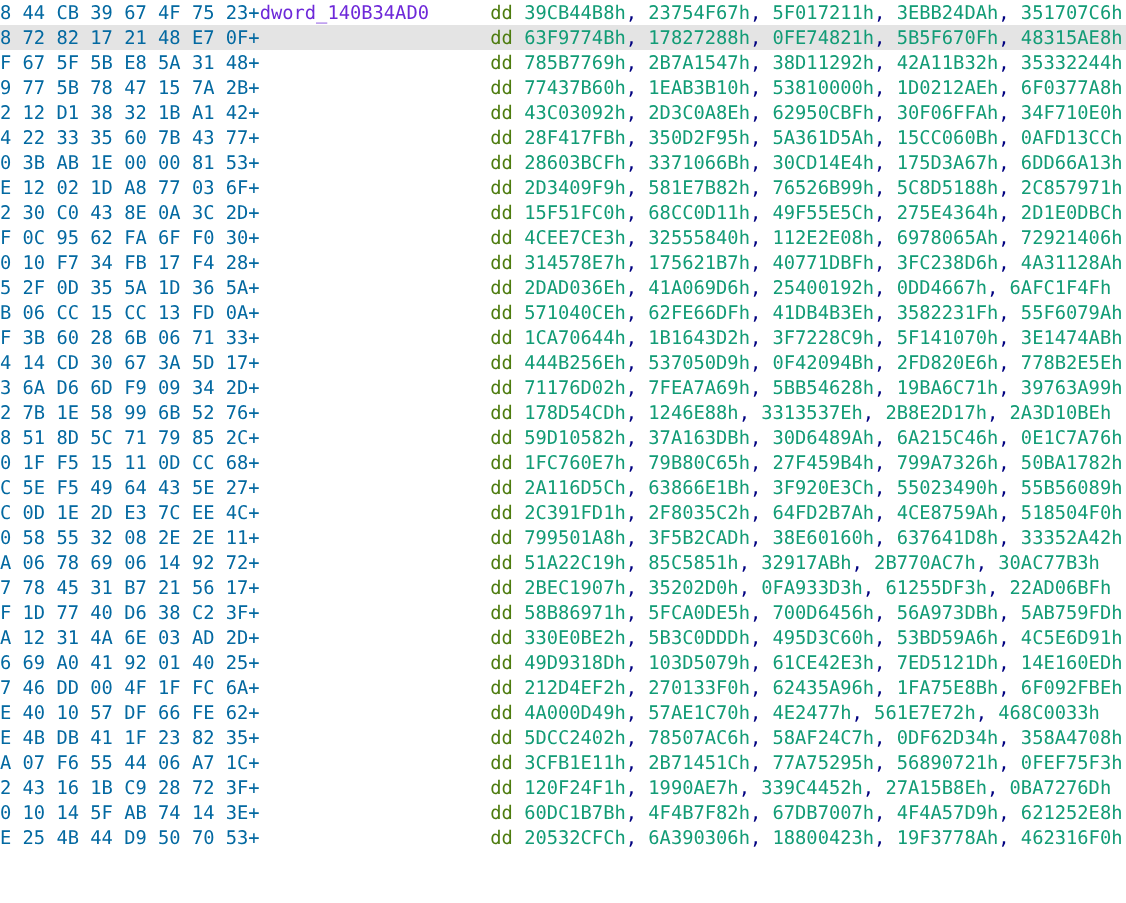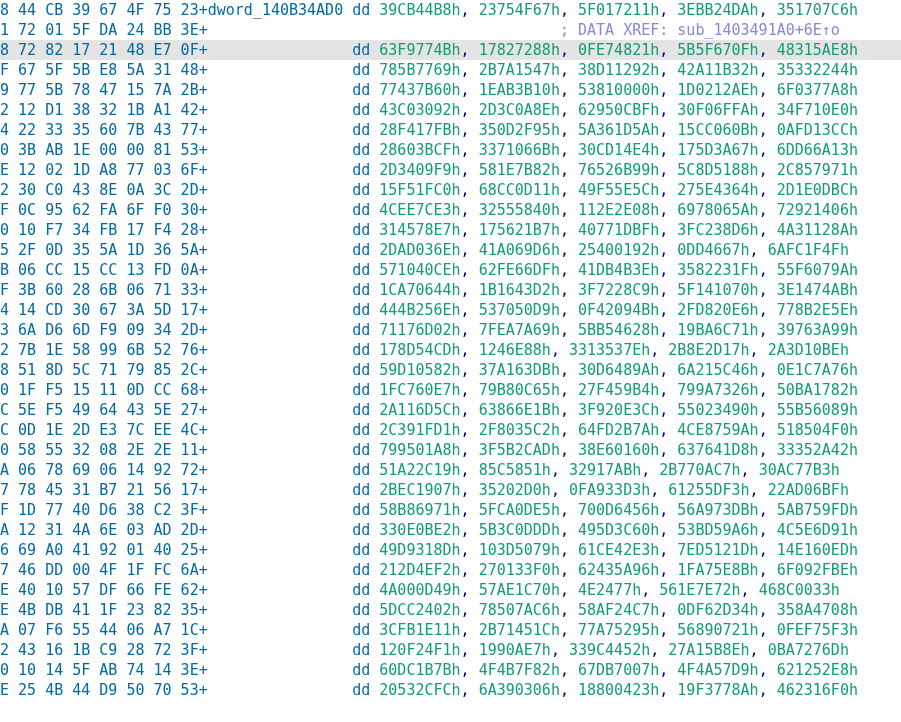--- a/index.html
+++ b/index.html
@@ -14,32 +14,31 @@
     font-size: 15px;
     cursor: default;
   }
   .row {
     height: 20px;
     line-height: 20px;
     white-space: pre;
   }
   .row.hl { background: #e4e4e4; }
   .bytes     { color: #0369a1; }
-  .name      { color: #0369a1; }
-  .directive { color: #0369a1; }
+  .name      { color: #6d28d9; }
+  .directive { color: #4d7c0f; margin-left: 40px; }
   .val       { color: #129c76; }
   .sep       { color: #000080; }
   .comment   { color: #8688d8; }
 </style>
 </head>
 <body>
 
 <div class="listing" id="listing">
     <div class="row"><span class="bytes">8 44 CB 39 67 4F 75 23+</span><span class="name">dword_140B34AD0 </span><span class="directive">dd </span><span><span class="val">39CB44B8h</span><span class="sep">, </span><span class="val">23754F67h</span><span class="sep">, </span><span class="val">5F017211h</span><span class="sep">, </span><span class="val">3EBB24DAh</span><span class="sep">, </span><span class="val">351707C6h</span></span></div>
-    <div class="row"><span class="bytes">1 72 01 5F DA 24 BB 3E+</span><span class="pad">                                       </span><span class="comment">; DATA XREF: sub_1403491A0+6E↑o</span></div>
     <div class="row hl"><span class="bytes">8 72 82 17 21 48 E7 0F+</span><span class="name">                </span><span class="directive">dd </span><span><span class="val">63F9774Bh</span><span class="sep">, </span><span class="val">17827288h</span><span class="sep">, </span><span class="val">0FE74821h</span><span class="sep">, </span><span class="val">5B5F670Fh</span><span class="sep">, </span><span class="val">48315AE8h</span></span></div>
     <div class="row"><span class="bytes">F 67 5F 5B E8 5A 31 48+</span><span class="name">                </span><span class="directive">dd </span><span><span class="val">785B7769h</span><span class="sep">, </span><span class="val">2B7A1547h</span><span class="sep">, </span><span class="val">38D11292h</span><span class="sep">, </span><span class="val">42A11B32h</span><span class="sep">, </span><span class="val">35332244h</span></span></div>
     <div class="row"><span class="bytes">9 77 5B 78 47 15 7A 2B+</span><span class="name">                </span><span class="directive">dd </span><span><span class="val">77437B60h</span><span class="sep">, </span><span class="val">1EAB3B10h</span><span class="sep">, </span><span class="val">53810000h</span><span class="sep">, </span><span class="val">1D0212AEh</span><span class="sep">, </span><span class="val">6F0377A8h</span></span></div>
     <div class="row"><span class="bytes">2 12 D1 38 32 1B A1 42+</span><span class="name">                </span><span class="directive">dd </span><span><span class="val">43C03092h</span><span class="sep">, </span><span class="val">2D3C0A8Eh</span><span class="sep">, </span><span class="val">62950CBFh</span><span class="sep">, </span><span class="val">30F06FFAh</span><span class="sep">, </span><span class="val">34F710E0h</span></span></div>
     <div class="row"><span class="bytes">4 22 33 35 60 7B 43 77+</span><span class="name">                </span><span class="directive">dd </span><span><span class="val">28F417FBh</span><span class="sep">, </span><span class="val">350D2F95h</span><span class="sep">, </span><span class="val">5A361D5Ah</span><span class="sep">, </span><span class="val">15CC060Bh</span><span class="sep">, </span><span class="val">0AFD13CCh</span></span></div>
     <div class="row"><span class="bytes">0 3B AB 1E 00 00 81 53+</span><span class="name">                </span><span class="directive">dd </span><span><span class="val">28603BCFh</span><span class="sep">, </span><span class="val">3371066Bh</span><span class="sep">, </span><span class="val">30CD14E4h</span><span class="sep">, </span><span class="val">175D3A67h</span><span class="sep">, </span><span class="val">6DD66A13h</span></span></div>
     <div class="row"><span class="bytes">E 12 02 1D A8 77 03 6F+</span><span class="name">                </span><span class="directive">dd </span><span><span class="val">2D3409F9h</span><span class="sep">, </span><span class="val">581E7B82h</span><span class="sep">, </span><span class="val">76526B99h</span><span class="sep">, </span><span class="val">5C8D5188h</span><span class="sep">, </span><span class="val">2C857971h</span></span></div>
     <div class="row"><span class="bytes">2 30 C0 43 8E 0A 3C 2D+</span><span class="name">                </span><span class="directive">dd </span><span><span class="val">15F51FC0h</span><span class="sep">, </span><span class="val">68CC0D11h</span><span class="sep">, </span><span class="val">49F55E5Ch</span><span class="sep">, </span><span class="val">275E4364h</span><span class="sep">, </span><span class="val">2D1E0DBCh</span></span></div>
     <div class="row"><span class="bytes">F 0C 95 62 FA 6F F0 30+</span><span class="name">                </span><span class="directive">dd </span><span><span class="val">4CEE7CE3h</span><span class="sep">, </span><span class="val">32555840h</span><span class="sep">, </span><span class="val">112E2E08h</span><span class="sep">, </span><span class="val">6978065Ah</span><span class="sep">, </span><span class="val">72921406h</span></span></div>
     <div class="row"><span class="bytes">0 10 F7 34 FB 17 F4 28+</span><span class="name">                </span><span class="directive">dd </span><span><span class="val">314578E7h</span><span class="sep">, </span><span class="val">175621B7h</span><span class="sep">, </span><span class="val">40771DBFh</span><span class="sep">, </span><span class="val">3FC238D6h</span><span class="sep">, </span><span class="val">4A31128Ah</span></span></div>

